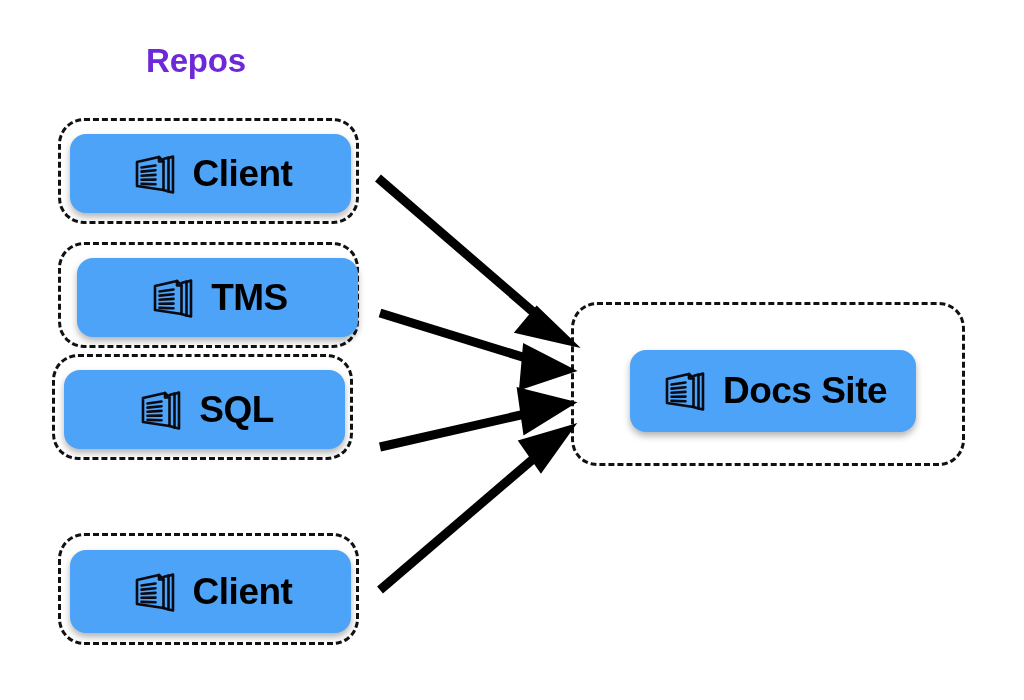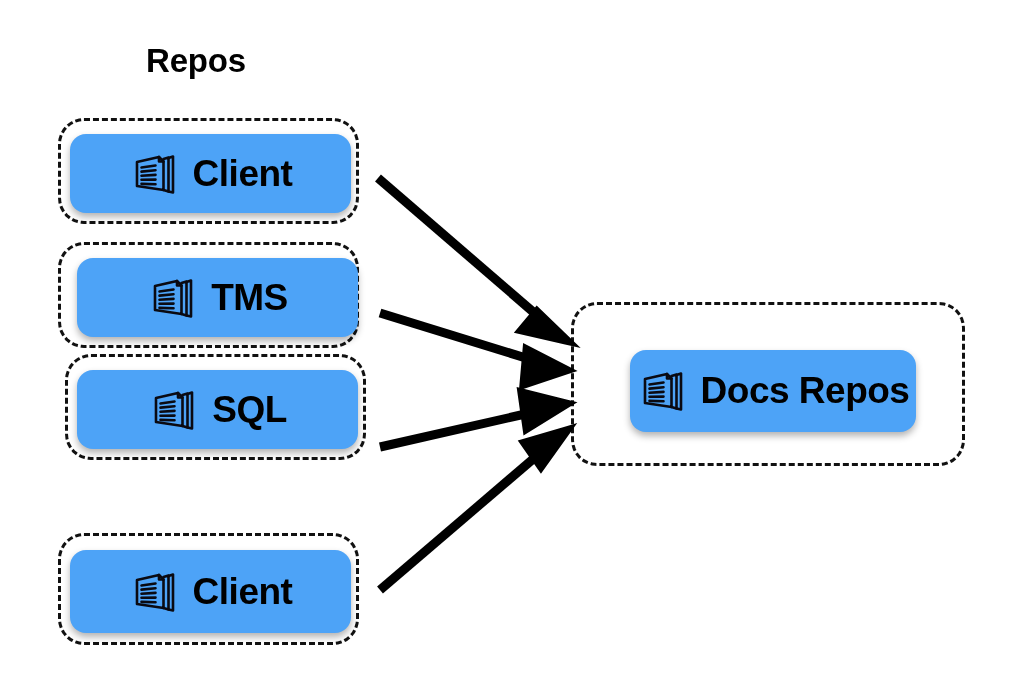--- a/index.html
+++ b/index.html
@@ -18,21 +18,21 @@
     position: relative;
     width: 1024px;
     height: 700px;
     background: #ffffff;
   }
 
   
   .group-title {
     position: absolute;
     font-weight: bold;
-    color: #000000;
+    color: #6d28d9;
     letter-spacing: -0.2px;
     white-space: nowrap;
   }
   #repos-title {
     left: 146px;
     top: 42px;
     font-size: 33px;
     line-height: 38px;
   }
 
@@ -126,21 +126,21 @@
             <path d="M12.5 26.7 L26.5 25.9"></path>
             <path d="M12.5 30.8 L26.5 30.6"></path>
             <path d="M12.5 34.9 L26.5 35.3"></path>
           </g>
         </svg>
       </span>
       <span class="node-label">TMS</span>
     </div>
   </div>
 
-  <div class="dashed-group" style="left:65px; top:354px; width:301px; height:106px;">
+  <div class="dashed-group" style="left:52px; top:354px; width:301px; height:106px;">
     <div class="node-card" style="left:9px; top:13px; width:281px; height:79px; position:absolute;">
       <span class="node-icon">
         <svg viewBox="0 0 50 50" width="50" height="50" aria-hidden="true">
           <g fill="none" stroke="#0a0a12" stroke-width="2.6" stroke-linejoin="round" stroke-linecap="round">
             <path d="M8 13 L30 8 L30 12.5 L34.5 12.5 L34.5 41 L8 37 Z"></path>
             <path d="M30 8 L34.5 12.5"></path>
             <path d="M34.5 10 L39.5 8.5 L39.5 42.5 L34.5 41"></path>
             <path d="M39.5 9 L44 7.5 L44 43.5 L39.5 42.5"></path>
             <path d="M12.5 18.5 L26.5 16.5"></path>
             <path d="M12.5 22.6 L26.5 21.2"></path>
@@ -185,21 +185,21 @@
             <path d="M34.5 10 L39.5 8.5 L39.5 42.5 L34.5 41"></path>
             <path d="M39.5 9 L44 7.5 L44 43.5 L39.5 42.5"></path>
             <path d="M12.5 18.5 L26.5 16.5"></path>
             <path d="M12.5 22.6 L26.5 21.2"></path>
             <path d="M12.5 26.7 L26.5 25.9"></path>
             <path d="M12.5 30.8 L26.5 30.6"></path>
             <path d="M12.5 34.9 L26.5 35.3"></path>
           </g>
         </svg>
       </span>
-      <span class="node-label">Docs Repos</span>
+      <span class="node-label">Docs Site</span>
     </div>
   </div>
 
   <svg id="arrow-layer" viewBox="0 0 1024 700">
     <g stroke="#000000" stroke-width="9" stroke-linecap="butt" fill="#000000">
 
       <g>
         <line x1="378" y1="178" x2="546" y2="323"></line>
         <polygon points="566,340 522,330 537,312"></polygon>
       </g>

